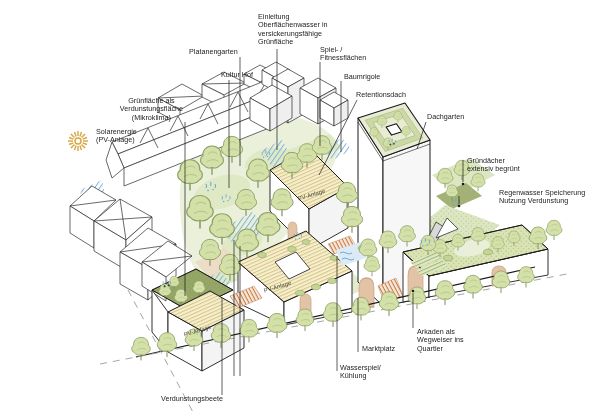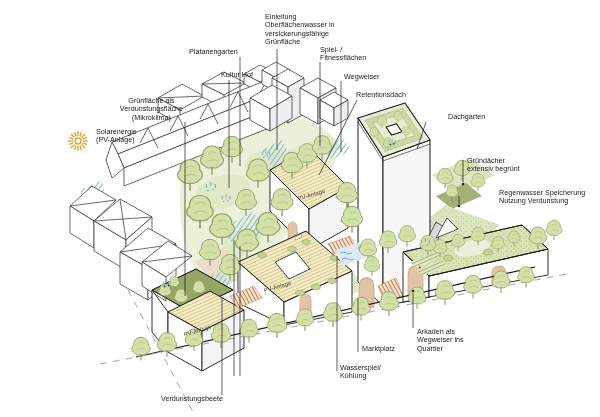--- a/index.html
+++ b/index.html
@@ -335,36 +335,36 @@
           <line x1="4.6" y1="1.9" x2="8.9" y2="3.5"></line>
       <line x1="-4.6" y1="1.9" x2="-8.9" y2="3.5"></line>
           <line x1="4.6" y1="-1.9" x2="8.9" y2="-3.5"></line>
       <line x1="-1.9" y1="4.6" x2="-3.5" y2="8.9"></line>
           <line x1="1.9" y1="-4.6" x2="3.5" y2="-8.9"></line>
     </g>
     <circle r="3" fill="#ffffff" stroke="#d9a53f" stroke-width="1.4"></circle>
   </g>
 </svg>
 
-<div class="lbl" style="left:258px;top:13px;margin-left:7px;">Einleitung
+<div class="lbl" style="left:258px;top:13px;">Einleitung
 Oberflächenwasser in
 versickerungsfähige
 Grünfläche</div>
 <div class="lbl" style="left:189px;top:48px;">Platanengarten</div>
 <div class="lbl" style="left:193px;top:71px;padding-left:28px;">Kultur Hof</div>
 <div class="lbl right" style="right:417px;top:97px;">Grünfläche als
 Verdunstungsfläche
 (Mikroklima)</div>
 <div class="lbl" style="left:96px;top:128px;">Solarenergie
 (PV-Anlage)</div>
 <div class="lbl" style="left:320px;top:46px;">Spiel- /
 Fitnessflächen</div>
-<div class="lbl" style="left:344px;top:73px;">Wegweiser</div>
+<div class="lbl" style="left:344px;top:73px;">Baumrigole</div>
 <div class="lbl" style="left:356px;top:91px;">Retentionsdach</div>
-<div class="lbl" style="left:448px;top:113px;">Dachgarten</div>
+<div class="lbl" style="left:427px;top:113px;">Dachgarten</div>
 <div class="lbl" style="left:467px;top:157px;">Gründächer
 extensiv begrünt</div>
 <div class="lbl" style="left:479px;top:189px;margin-left:20px;">Regenwasser Speicherung
 Nutzung Verdunstung</div>
 <div class="lbl" style="left:417px;top:328px;">Arkaden als
 Wegweiser ins
 Quartier</div>
 <div class="lbl" style="left:362px;top:345px;">Marktplatz</div>
 <div class="lbl" style="left:340px;top:364px;">Wasserspiel/
 Kühlung</div>

